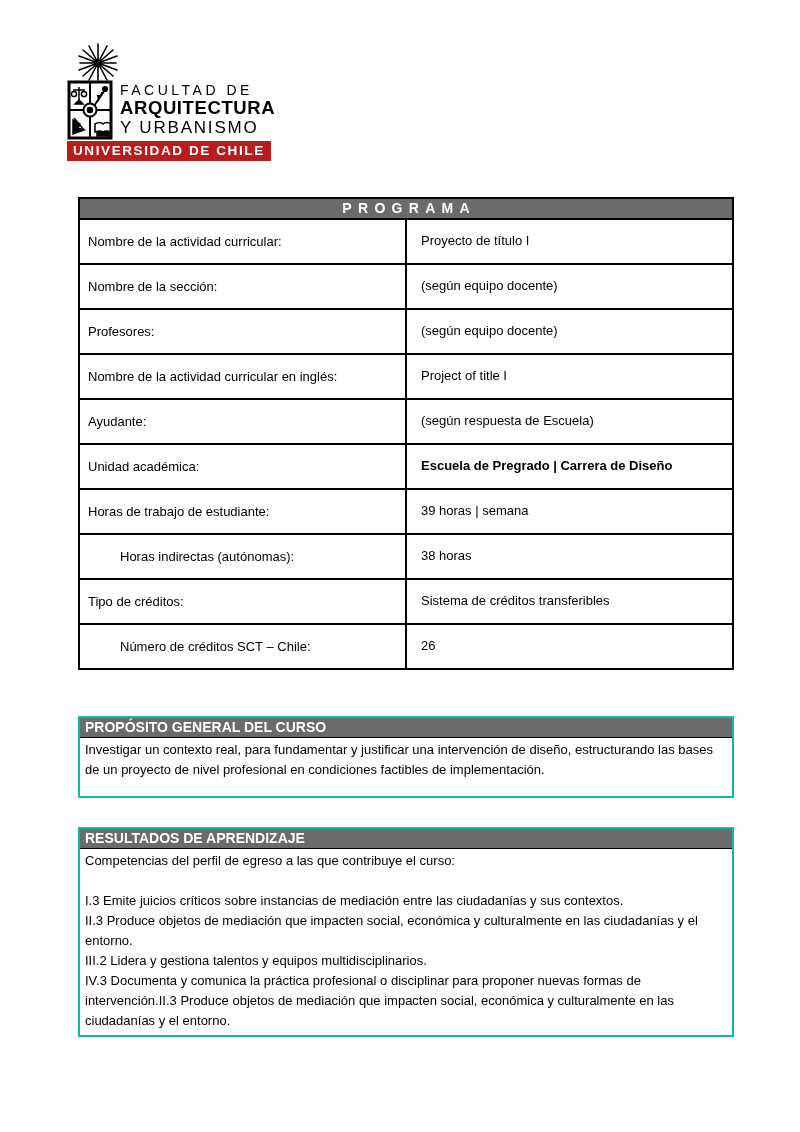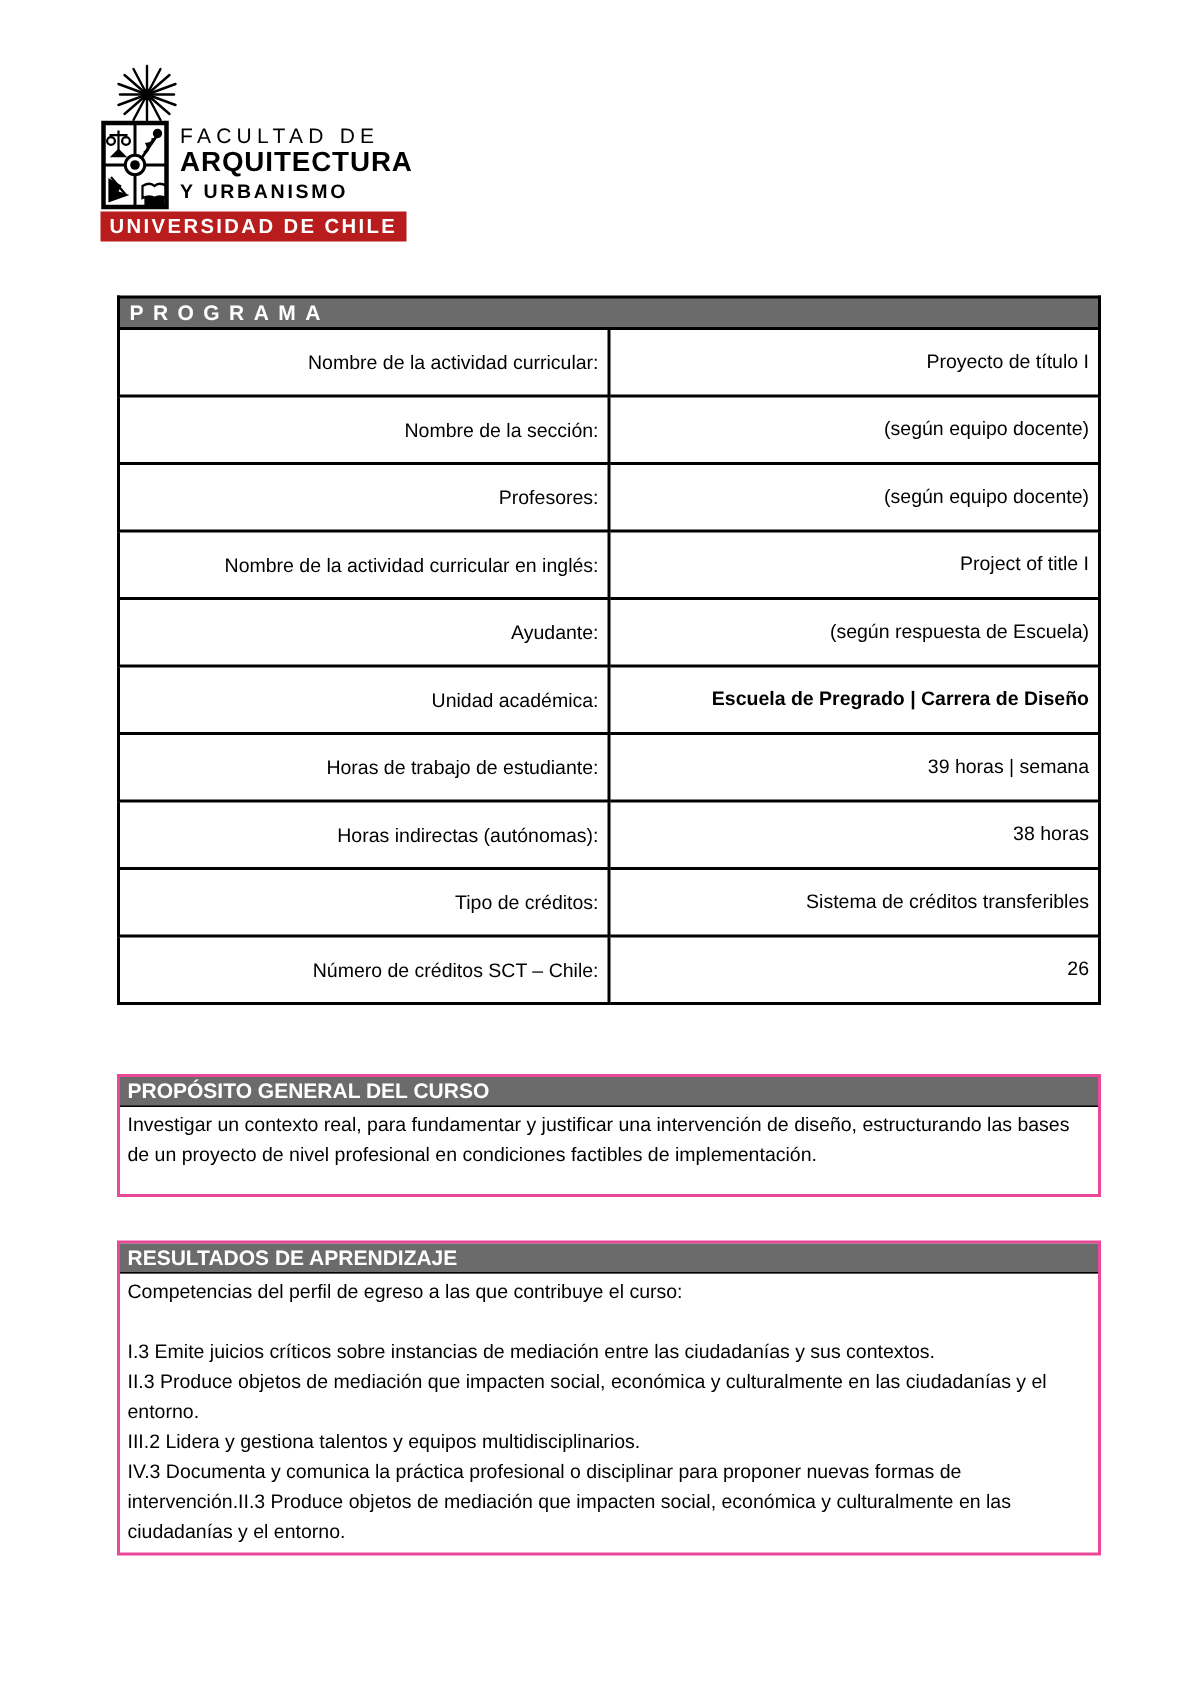--- a/index.html
+++ b/index.html
@@ -14,52 +14,52 @@
   }
 
   
   .logo { position: absolute; left: 67px; top: 42px; width: 200px; }
   .starburst { position: absolute; left: 8px; top: 0; }
   .logo-row { position: absolute; left: 0; top: 38px; display: flex; align-items: stretch; }
   .crest { flex: 0 0 auto; }
   .logo-text { margin-left: 7px; padding-top: 2px; }
   .logo-line1 { font-size: 14px; font-weight: normal; letter-spacing: 3.5px; line-height: 16px; white-space: nowrap; }
   .logo-line2 { font-size: 18.5px; font-weight: bold; letter-spacing: 0.6px; line-height: 20px; white-space: nowrap; }
-  .logo-line3 { font-size: 13px; font-weight: bold; letter-spacing: 1.8px; line-height: 20px; white-space: nowrap; }
+  .logo-line3 { font-size: 17px; font-weight: normal; letter-spacing: 1.8px; line-height: 20px; white-space: nowrap; }
   .banner {
     position: absolute; left: 0; top: 99px;
     background: #b91c1c; color: #ffffff;
     font-size: 13.5px; font-weight: bold; letter-spacing: 1.6px;
     padding: 2px 6px 3px 6px; white-space: nowrap;
   }
 
   
   .program-table {
     position: absolute; left: 78px; top: 197px;
     width: 656px;
     border-collapse: collapse;
     table-layout: fixed;
     font-size: 13px;
   }
-  .program-table th, .program-table td { border: 2px solid #000000; text-align: right; }
+  .program-table th, .program-table td { border: 2px solid #000000; }
   .program-table th {
     background: #6b6b6b; color: #ffffff;
     font-size: 14px; font-weight: bold;
-    letter-spacing: 0.45em; text-align: left;
+    letter-spacing: 0.45em; text-align: center;
     padding: 1px 0 2px 0; text-indent: 0.45em;
   }
   .cell-label { width: 270px; height: 39px; padding: 2px 6px 2px 8px; vertical-align: middle; }
   .cell-label.indent { padding-left: 40px; }
   .cell-value { padding: 2px 6px 4px 14px; vertical-align: middle; }
   .cell-value.bold { font-weight: bold; }
 
   
   .section {
     position: absolute; left: 78px; width: 652px;
-    border: 2px solid #ec4899;
+    border: 2px solid #14b8a6;
     font-size: 13px;
   }
   .section-1 { top: 716px; }
   .section-2 { top: 827px; }
   .section-title {
     background: #6b6b6b; color: #ffffff;
     font-weight: bold; font-size: 14px;
     padding: 1px 5px 2px 5px;
     border-bottom: 1px solid #000000;
   }

